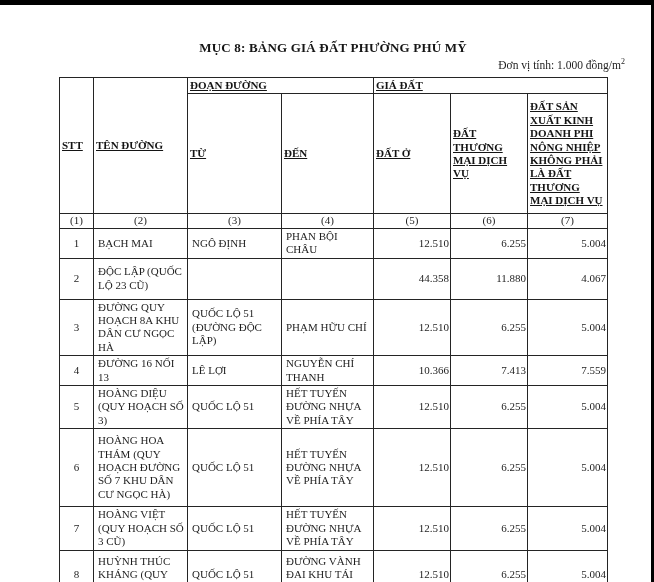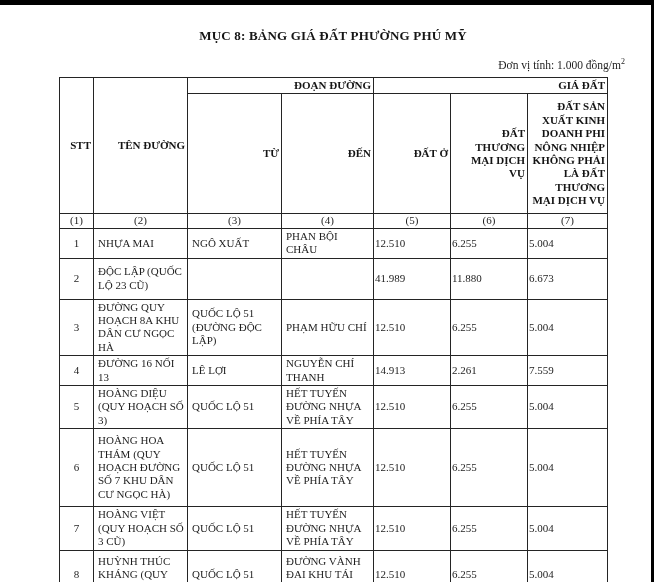--- a/index.html
+++ b/index.html
@@ -9,46 +9,46 @@
     font-family: "Liberation Serif", "DejaVu Serif", serif;
     color: #1e1e1e;
     overflow: hidden;
     position: relative;
   }
   .page { position: absolute; inset: 0; width: 654px; height: 582px; overflow: hidden; background: #ffffff; }
   .scan-bar-top { position: absolute; top: 0; left: 0; width: 654px; height: 5px; background: #000000; }
   .scan-bar-right { position: absolute; top: 0; left: 651px; width: 3px; height: 582px; background: #000000; }
 
   .doc-title {
-    position: absolute; top: 28px; left: 59px; width: 548px;
+    position: absolute; top: 40px; left: 59px; width: 548px;
     text-align: center; font-weight: bold; font-size: 13px;
     letter-spacing: 0.2px; color: #161616;
   }
   .unit-note {
     position: absolute; top: 57px; right: 29px;
     font-size: 11.5px; color: #1e1e1e; text-align: right;
   }
   .unit-note sup { font-size: 8px; }
 
   table.price-table {
     position: absolute; top: 77px; left: 59px;
     width: 548px; border-collapse: collapse; table-layout: fixed;
   }
   .price-table th, .price-table td {
     border: 1px solid #242424;
     font-size: 11px; line-height: 1.22;
     vertical-align: middle;
     overflow: hidden;
   }
   .price-table th {
-    font-weight: bold; text-align: right; padding: 1px 2px; color: #141414;
+    font-weight: bold; text-align: left; padding: 1px 2px; color: #141414; text-decoration: underline;
   }
   .c-stt { text-align: center; }
   .c-name { text-align: left; padding: 1px 2px 1px 4px; }
-  .c-num { text-align: left; padding: 1px 1px; font-family: Liberation Serif, serif; }
+  .c-num { text-align: right; padding: 1px 1px; font-family: Liberation Serif, serif; }
   .nums-row td { text-align: center; height: 14px; }
 </style>
 </head>
 <body>
 
 <div class="page">
 
   <div class="scan-bar-top"></div>
   <div class="scan-bar-right"></div>
 
@@ -85,52 +85,52 @@
         <td>(2)</td>
         <td>(3)</td>
         <td>(4)</td>
         <td>(5)</td>
         <td>(6)</td>
         <td>(7)</td>
       </tr>
 
       <tr style="height:27px">
         <td class="c-stt">1</td>
-        <td class="c-name">NHỰA MAI</td>
-        <td class="c-name">NGÔ XUẤT</td>
+        <td class="c-name">BẠCH MAI</td>
+        <td class="c-name">NGÔ ĐỊNH</td>
         <td class="c-name">PHAN BỘI CHÂU</td>
         <td class="c-num">12.510</td>
         <td class="c-num">6.255</td>
         <td class="c-num">5.004</td>
       </tr>
       <tr style="height:41px">
         <td class="c-stt">2</td>
         <td class="c-name">ĐỘC LẬP (QUỐC LỘ 23 CŨ)</td>
         <td class="c-name"></td>
         <td class="c-name"></td>
-        <td class="c-num">41.989</td>
+        <td class="c-num">44.358</td>
         <td class="c-num">11.880</td>
-        <td class="c-num">6.673</td>
+        <td class="c-num">4.067</td>
       </tr>
       <tr style="height:56px">
         <td class="c-stt">3</td>
         <td class="c-name">ĐƯỜNG QUY HOẠCH 8A KHU DÂN CƯ NGỌC HÀ</td>
         <td class="c-name">QUỐC LỘ 51 (ĐƯỜNG ĐỘC LẬP)</td>
         <td class="c-name">PHẠM HỮU CHÍ</td>
         <td class="c-num">12.510</td>
         <td class="c-num">6.255</td>
         <td class="c-num">5.004</td>
       </tr>
       <tr style="height:28px">
         <td class="c-stt">4</td>
         <td class="c-name">ĐƯỜNG 16 NỐI 13</td>
         <td class="c-name">LÊ LỢI</td>
         <td class="c-name">NGUYỄN CHÍ THANH</td>
-        <td class="c-num">14.913</td>
-        <td class="c-num">2.261</td>
+        <td class="c-num">10.366</td>
+        <td class="c-num">7.413</td>
         <td class="c-num">7.559</td>
       </tr>
       <tr style="height:43px">
         <td class="c-stt">5</td>
         <td class="c-name">HOÀNG DIỆU (QUY HOẠCH SỐ 3)</td>
         <td class="c-name">QUỐC LỘ 51</td>
         <td class="c-name">HẾT TUYẾN ĐƯỜNG NHỰA VỀ PHÍA TÂY</td>
         <td class="c-num">12.510</td>
         <td class="c-num">6.255</td>
         <td class="c-num">5.004</td>

